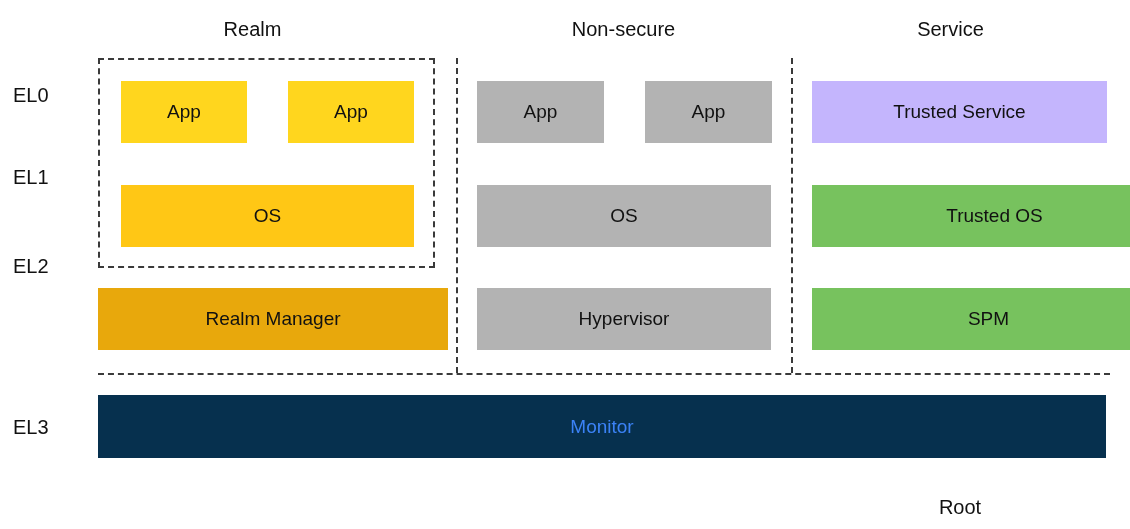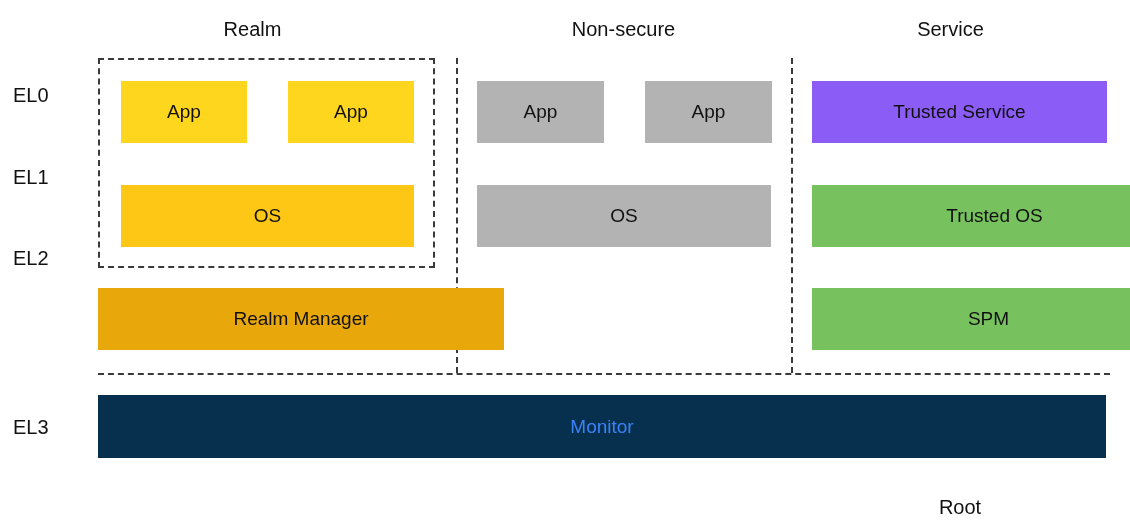--- a/index.html
+++ b/index.html
@@ -54,27 +54,27 @@
     width: 1012px; height: 0;
     border-top: 2px dashed #3a3a3a;
   }
   
   .header-realm      { left: 84px;  top: 19px; width: 337px; }
   .header-non-secure { left: 456px; top: 19px; width: 335px; }
   .header-secure     { left: 791px; top: 19px; width: 319px; }
   
   .el0 { left: 13px; top: 85px;  }
   .el1 { left: 13px; top: 167px; }
-  .el2 { left: 13px; top: 248px; }
+  .el2 { left: 13px; top: 256px; }
   .el3 { left: 13px; top: 417px; }
   
   .realm-app1    { left: 121px; top: 81px;  width: 126px; height: 62px; }
   .realm-app2    { left: 288px; top: 81px;  width: 126px; height: 62px; }
   .realm-os      { left: 121px; top: 185px; width: 293px; height: 62px; }
-  .realm-manager { left: 98px;  top: 288px; width: 406px; height: 62px; }
+  .realm-manager { left: 98px;  top: 288px; width: 350px; height: 62px; }
   
   .ns-app1       { left: 477px; top: 81px;  width: 127px; height: 62px; }
   .ns-app2       { left: 645px; top: 81px;  width: 127px; height: 62px; }
   .ns-os         { left: 477px; top: 185px; width: 294px; height: 62px; }
   .ns-hypervisor { left: 477px; top: 288px; width: 294px; height: 62px; }
   
   .sec-service { left: 812px; top: 81px;  width: 295px; height: 62px; }
   .sec-os      { left: 812px; top: 185px; width: 295px; height: 62px; padding-left: 35px; }
   .sec-spm     { left: 812px; top: 288px; width: 353px; height: 62px; }
   
@@ -101,22 +101,23 @@
   <div class="hline" style="border-color: rgb(58, 58, 58);"></div>
 
   <div class="box realm-app1" style="background: rgb(255, 214, 30);">App</div>
   <div class="box realm-app2" style="background: rgb(255, 214, 30);">App</div>
   <div class="box realm-os" style="background: rgb(255, 199, 21);">OS</div>
   <div class="box realm-manager" style="background: rgb(232, 168, 12);">Realm Manager</div>
 
   <div class="box ns-app1" style="background: rgb(179, 179, 179);">App</div>
   <div class="box ns-app2" style="background: rgb(179, 179, 179);">App</div>
   <div class="box ns-os" style="background: rgb(179, 179, 179);">OS</div>
+  <div class="box ns-hypervisor" style="background: rgb(179, 179, 179);">Hypervisor</div>
 
-  <div class="box sec-service" style="background: #8b5cf6;">Trusted Service</div>
+  <div class="box sec-service" style="background: #c4b5fd;">Trusted Service</div>
   <div class="box sec-os" style="background: rgb(119, 194, 94);">Trusted OS</div>
   <div class="box sec-spm" style="background: rgb(119, 194, 94);">SPM</div>
 
   <div class="box monitor" style="background: rgb(6, 48, 78); color: #3b82f6;">Monitor</div>
 
   <div class="label root-label">Root</div>
 
 </div>
 
 </body></html>

